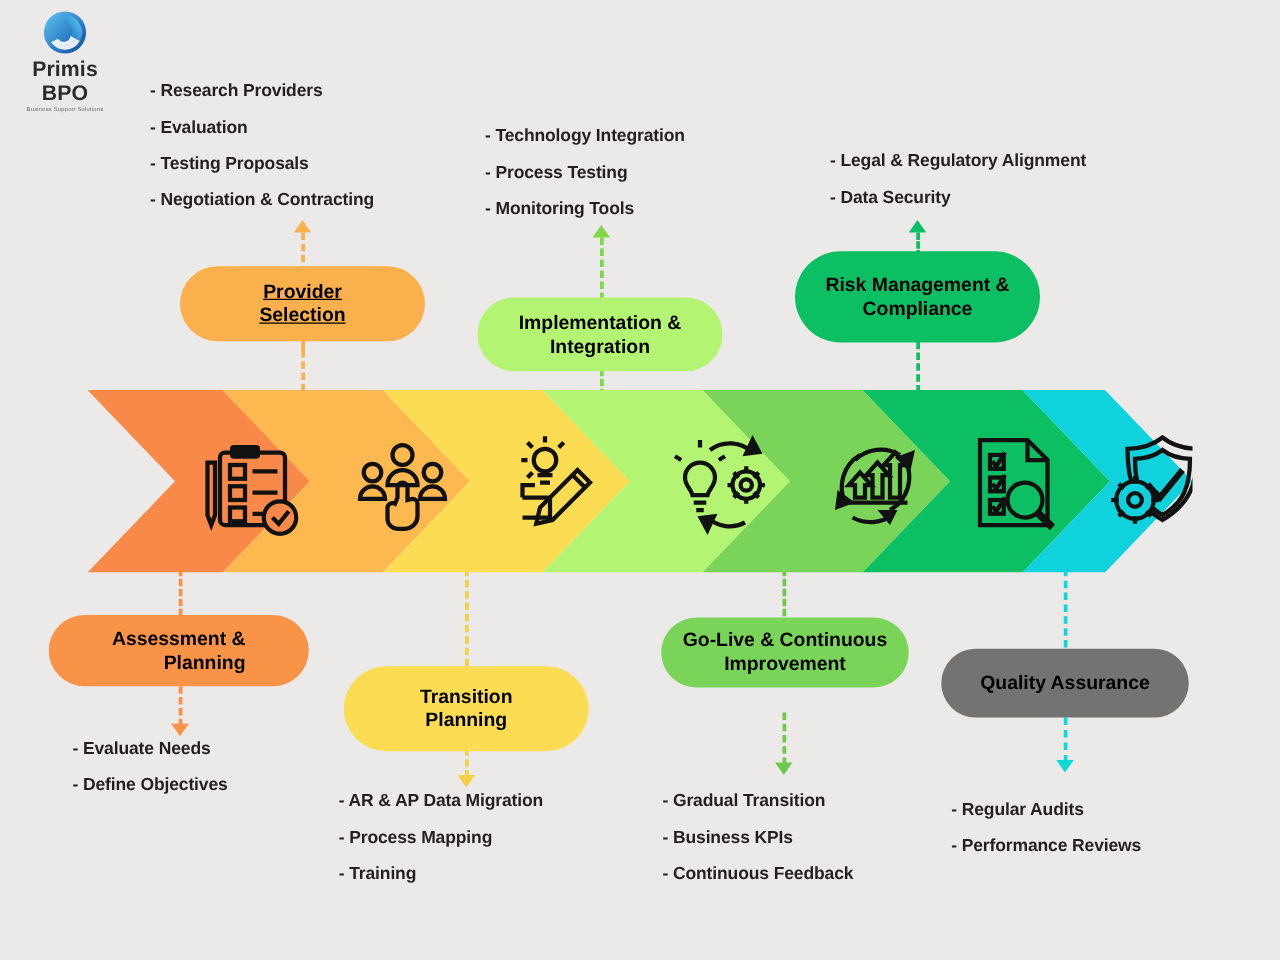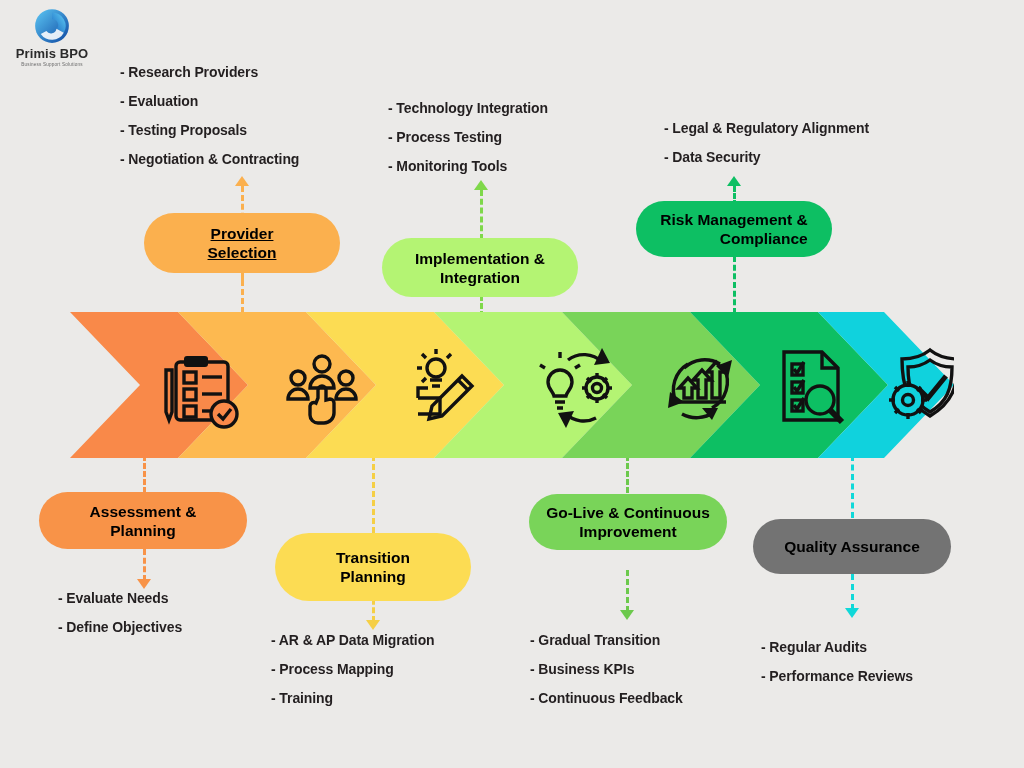--- a/index.html
+++ b/index.html
@@ -9,21 +9,21 @@
     font-family: "Liberation Sans", sans-serif;
     position: relative;
     overflow: hidden;
   }
   #stage { position: absolute; inset: 0; width: 1024px; height: 768px; }
 
   
   .logo { position: absolute; left: 12px; top: 8px; width: 80px; text-align: center; }
   .logo-mark { width: 36px; height: 36px; margin: 0 auto 3px; }
   .logo-name {
-    font-size: 13px; font-weight: 600; color: #2b2b2b;
+    font-size: 17px; font-weight: 600; color: #2b2b2b;
     letter-spacing: .1px; line-height: 1.1;
   }
   .logo-tag { font-size: 4.6px; color: #6b6b6b; letter-spacing: .2px; margin-top: 1px; }
 
   
   .bullets { position: absolute; color: #231f20; }
   .bullets .line {
     font-size: 14px;
     font-weight: 600;
     line-height: 29px;
@@ -225,28 +225,28 @@
     </div>
   </div>
 
   <div class="pill" style="left:382px;top:238px;width:196px;height:59px;background:#b4f473;">
     <div>
       <div>Implementation &amp;</div>
       <div>Integration</div>
     </div>
   </div>
 
-  <div class="pill" style="left:636px;top:201px;width:196px;height:56px;background:#0dbf63;text-align:right;">
+  <div class="pill" style="left:636px;top:201px;width:196px;height:73px;background:#0dbf63;">
     <div>
       <div>Risk Management &amp;</div>
       <div>Compliance</div>
     </div>
   </div>
 
-  <div class="pill" style="left:39px;top:492px;width:208px;height:57px;background:#f89348;">
+  <div class="pill" style="left:39px;top:492px;width:208px;height:57px;background:#f89348;text-align:right;">
     <div>
       <div>Assessment &amp;</div>
       <div>Planning</div>
     </div>
   </div>
 
   <div class="pill" style="left:275px;top:533px;width:196px;height:68px;background:#fcdc53;">
     <div>
       <div>Transition</div>
       <div>Planning</div>

